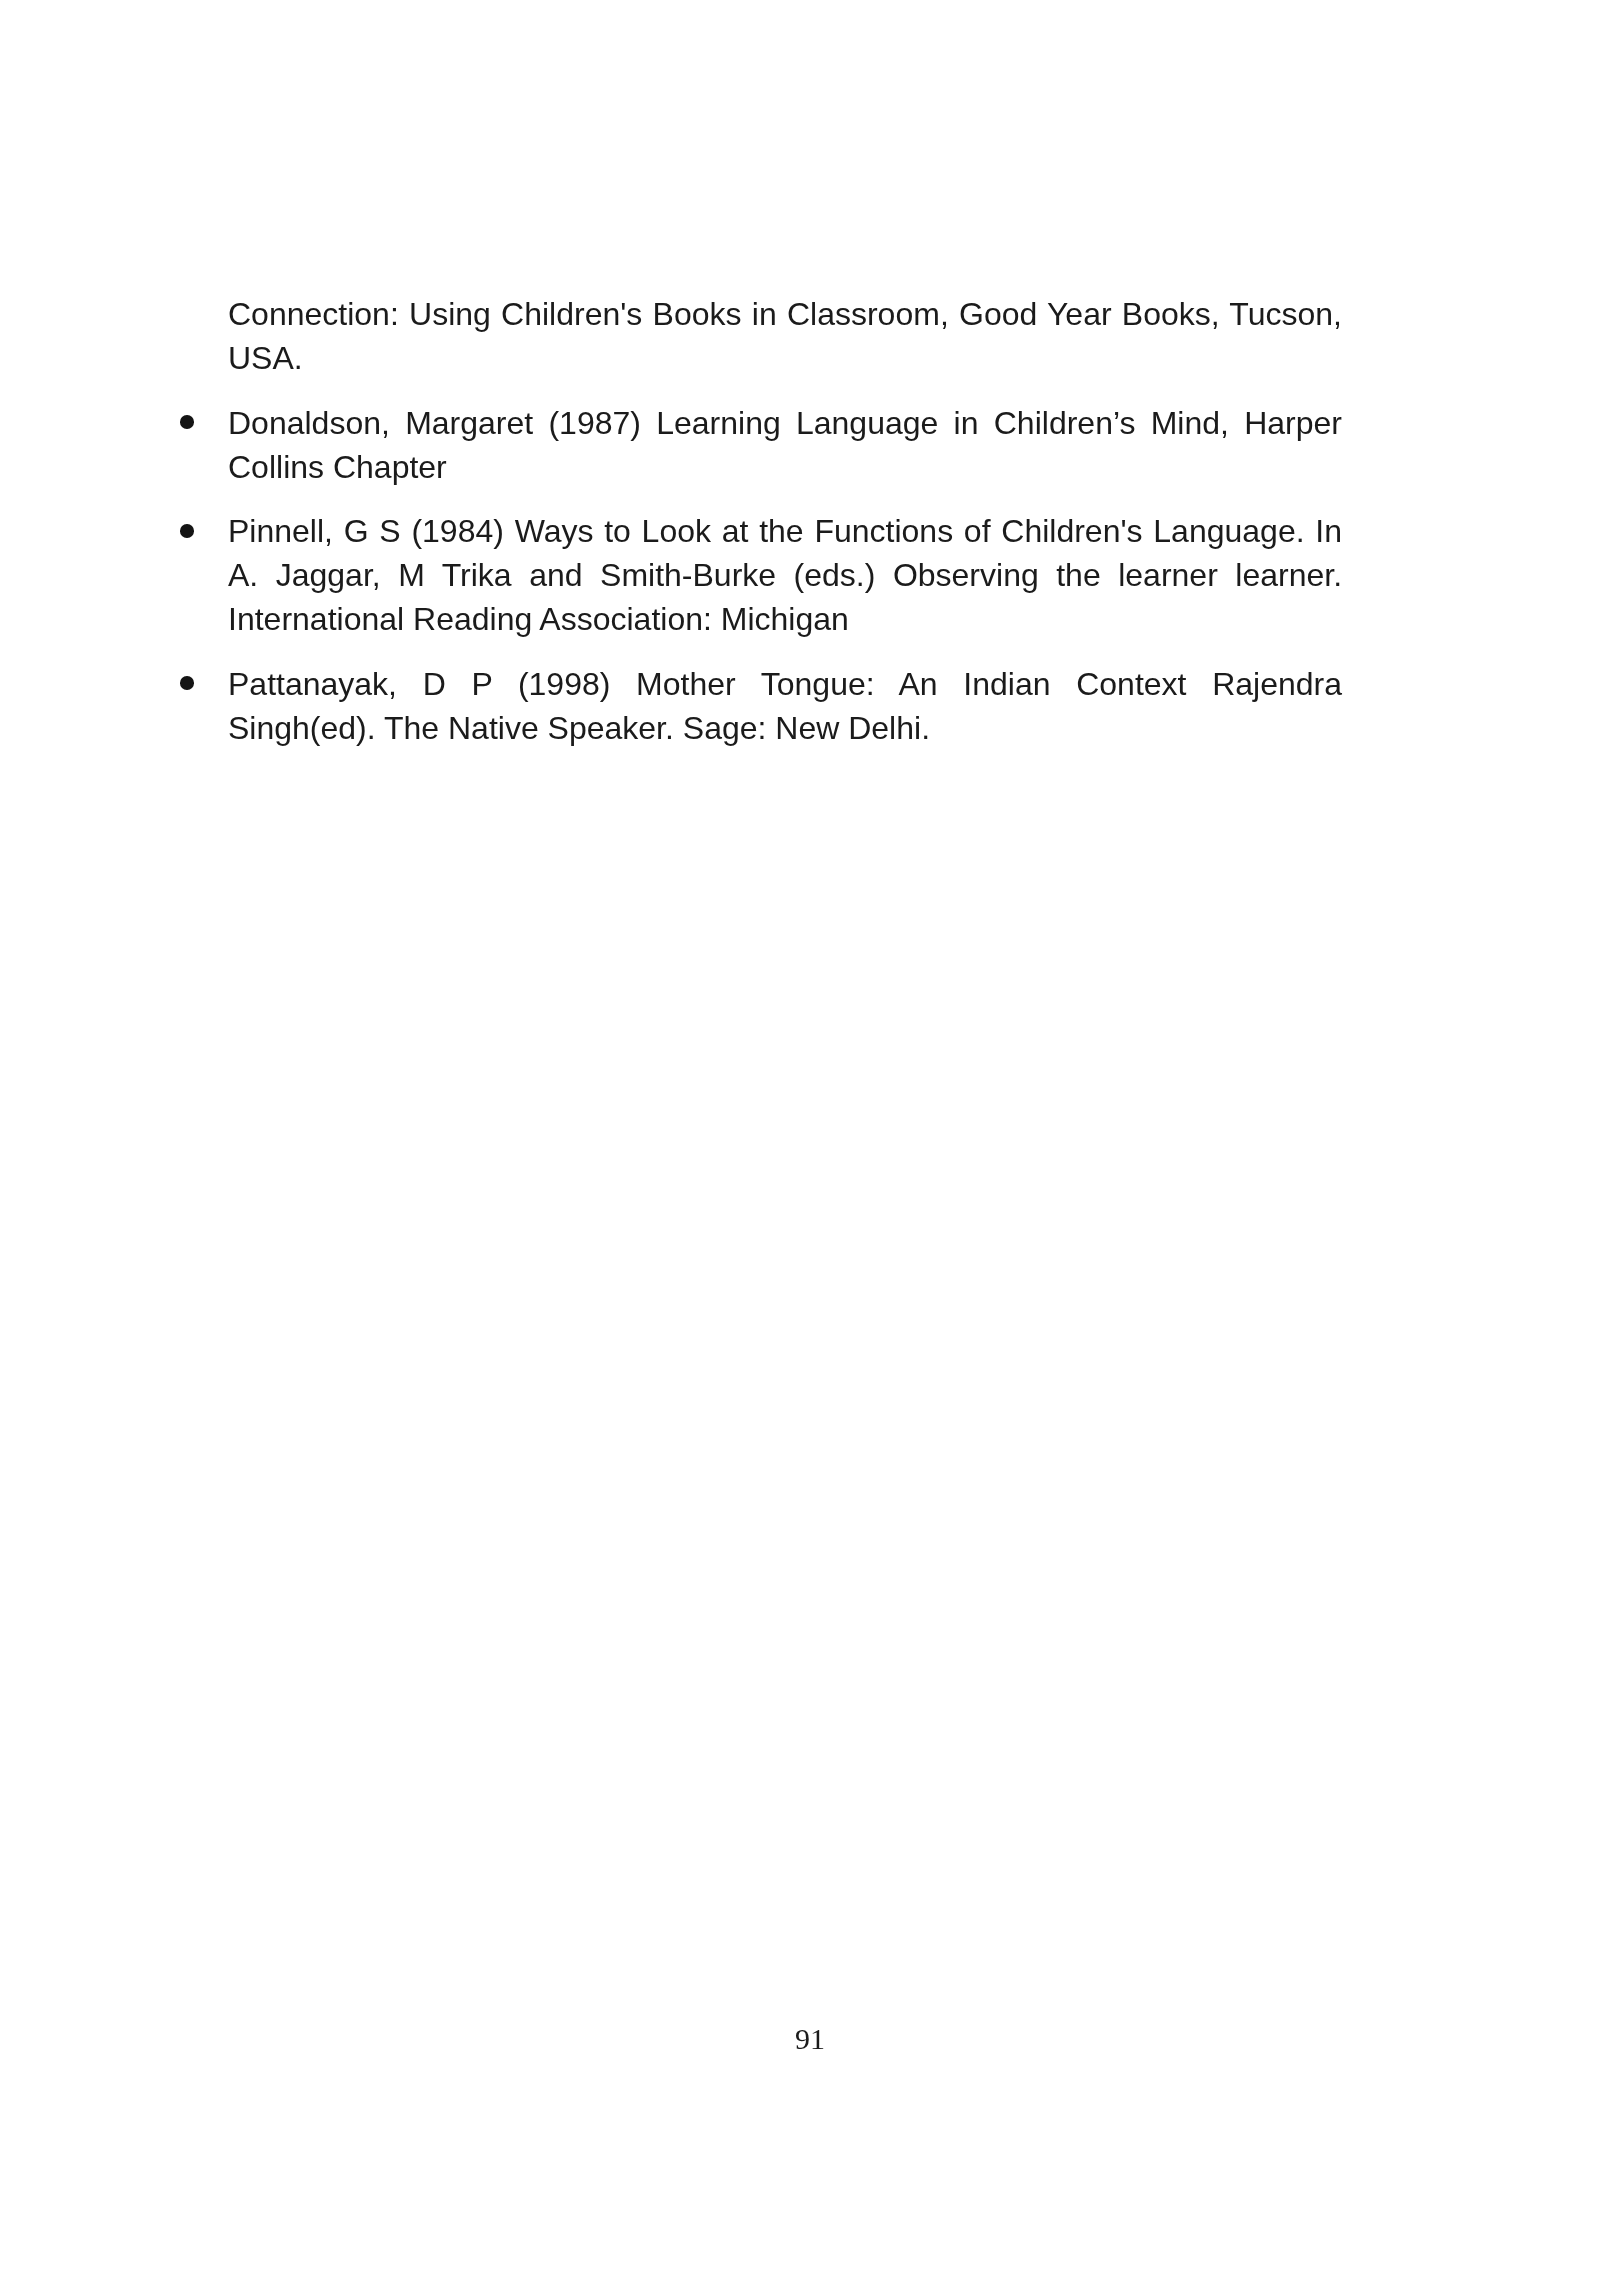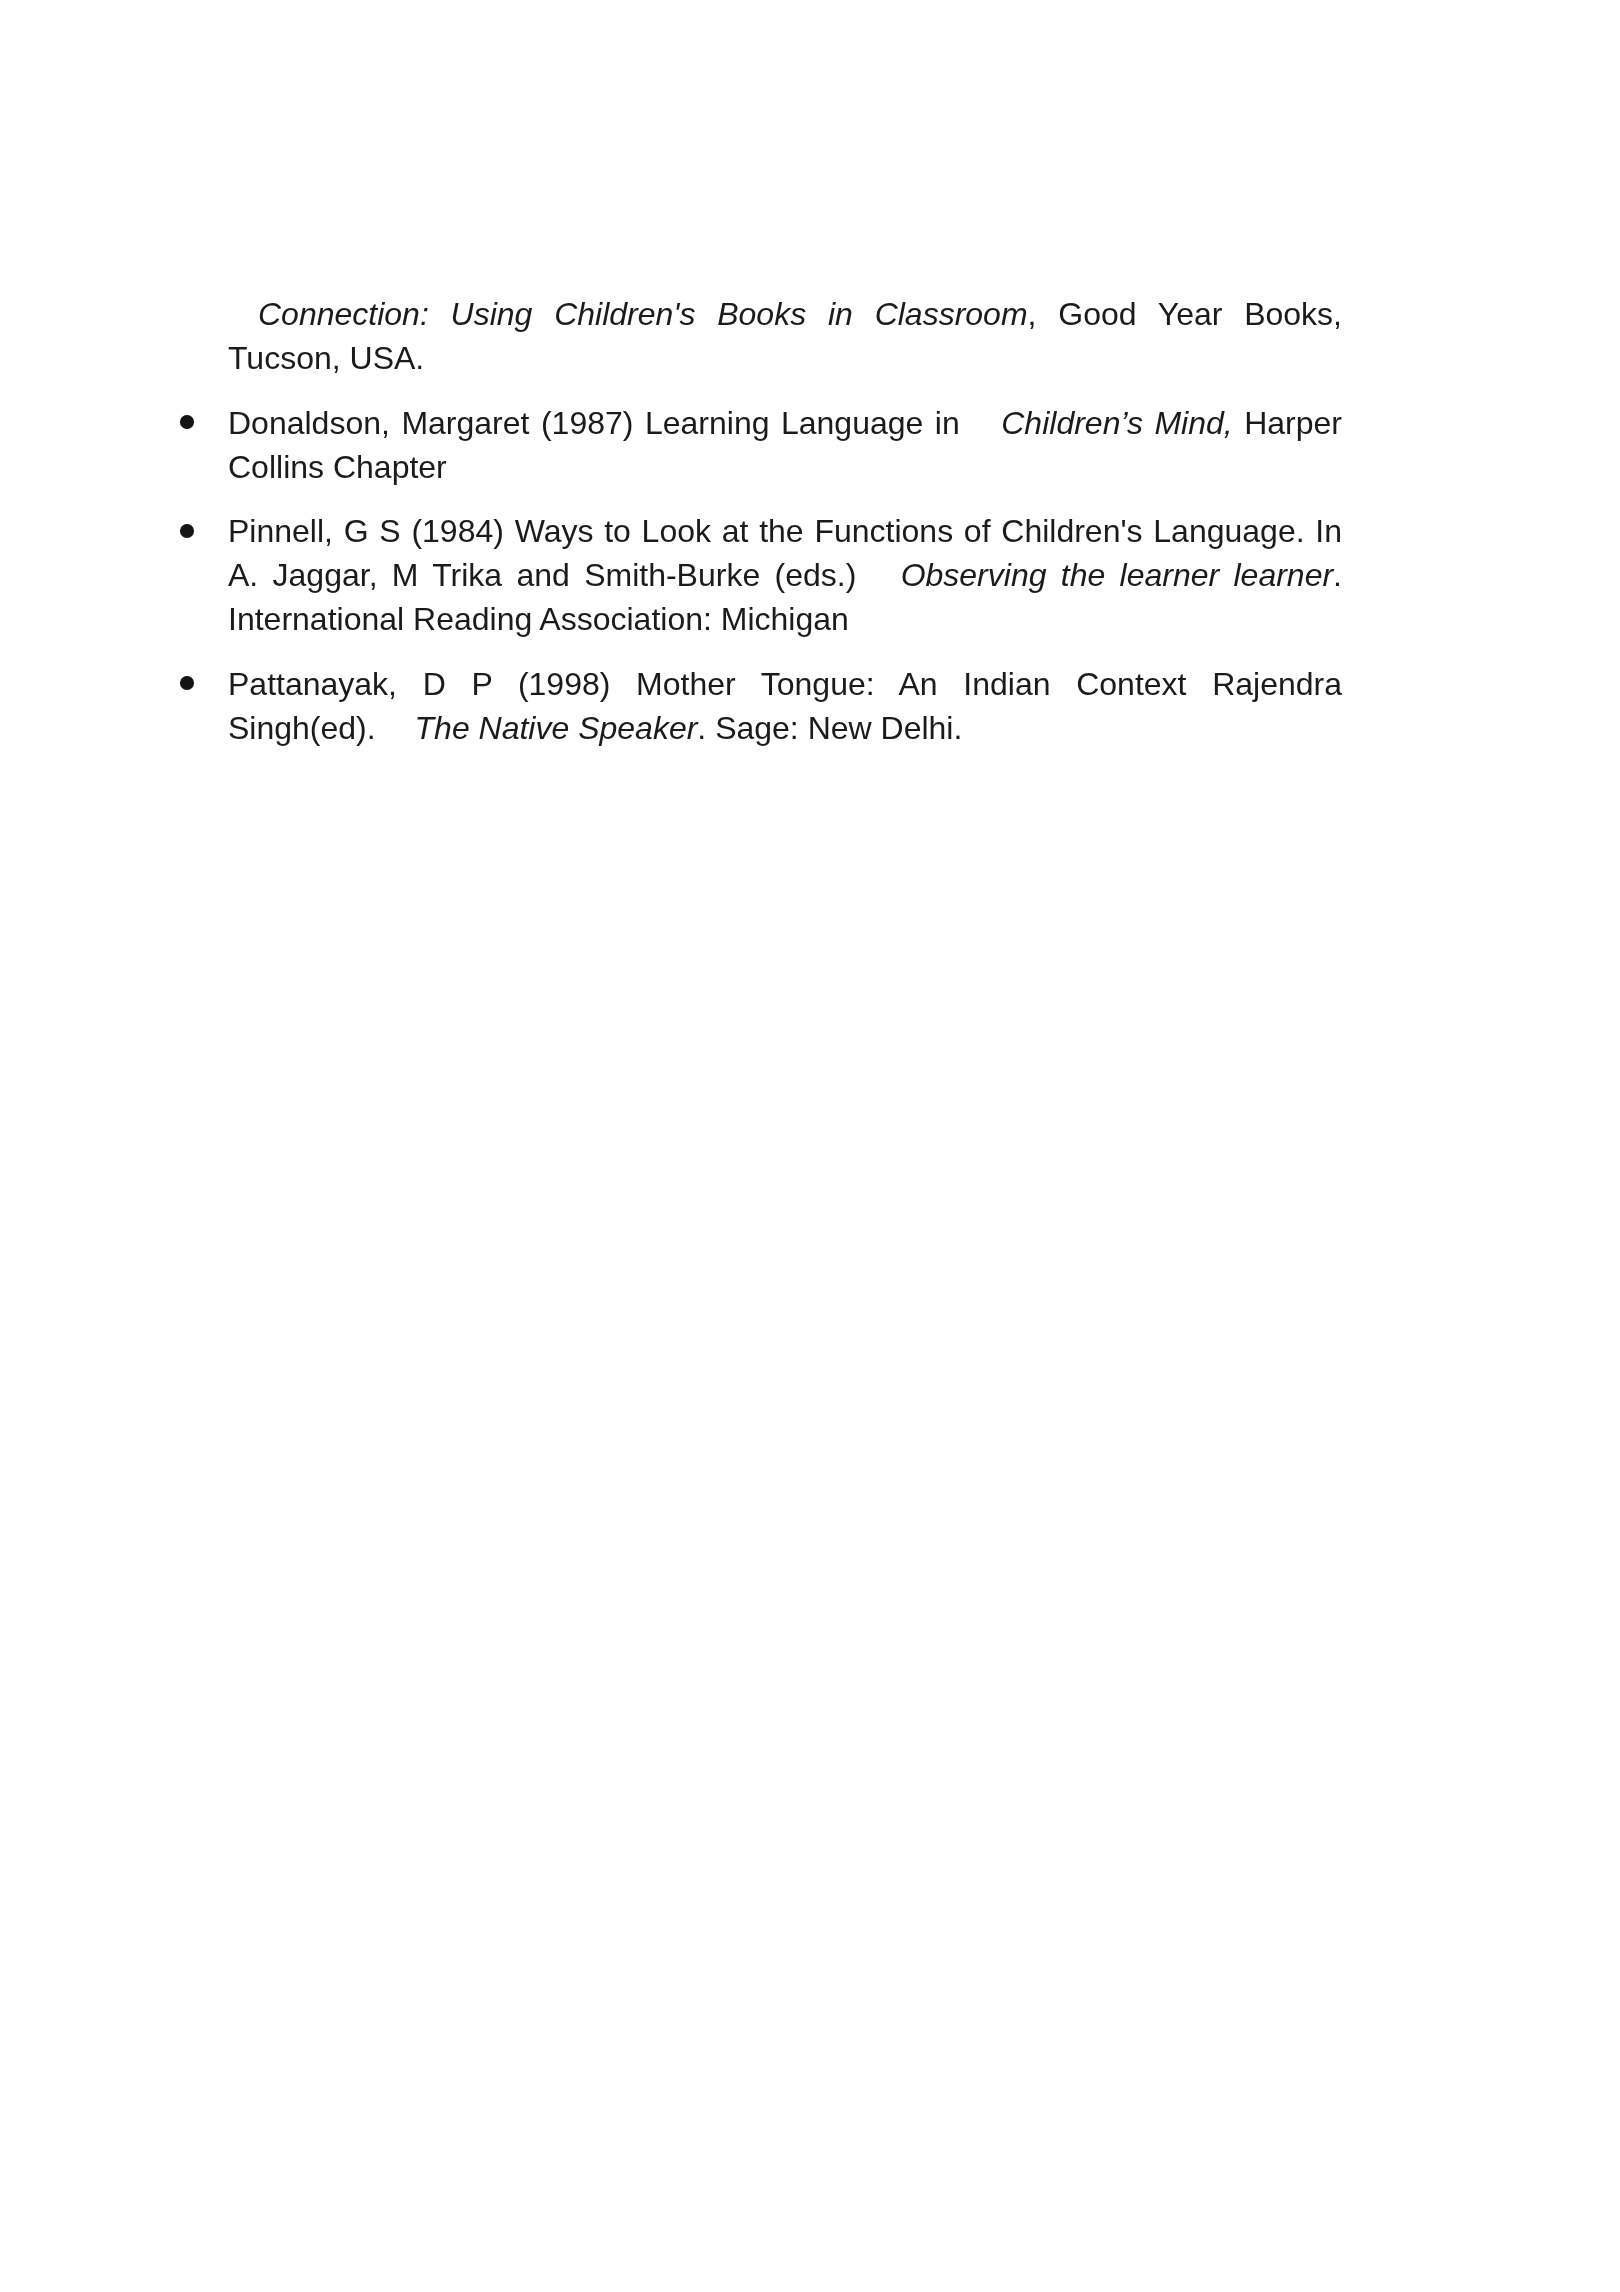--- a/index.html
+++ b/index.html
@@ -35,22 +35,20 @@
   .bullet {
     position: absolute;
     left: -48px;
     top: 14.7px;
     width: 13.7px;
     height: 13.7px;
     border-radius: 50%;
     background: #141414;
   }
   .it {
-    font-style: italic;
-    margin-left: 30px;
   }
   .pageno {
     position: absolute;
     top: 2021px;
     left: 0;
     width: 100%;
     text-align: center;
     font-family: "Liberation Serif", serif;
     font-size: 30px;
     line-height: 35px;
@@ -77,14 +75,15 @@
       <p class="ref"><span>Pinnell, G S (1984) Ways to Look at the Functions of Children's Language. In A. Jaggar, M Trika and Smith-Burke (eds.) </span><span class="it">Observing the learner learner</span><span>. International Reading Association: Michigan</span></p>
     </div>
 
     <div class="ref-item">
       <span class="bullet"></span>
       <p class="ref"><span>Pattanayak, D P (1998) Mother Tongue: An Indian Context Rajendra Singh(ed). </span><span class="it">The Native Speaker</span><span>. Sage: New Delhi.</span></p>
     </div>
 
   </main>
 
+  <div class="pageno">91</div>
 </div>
 
 
 </body></html>

